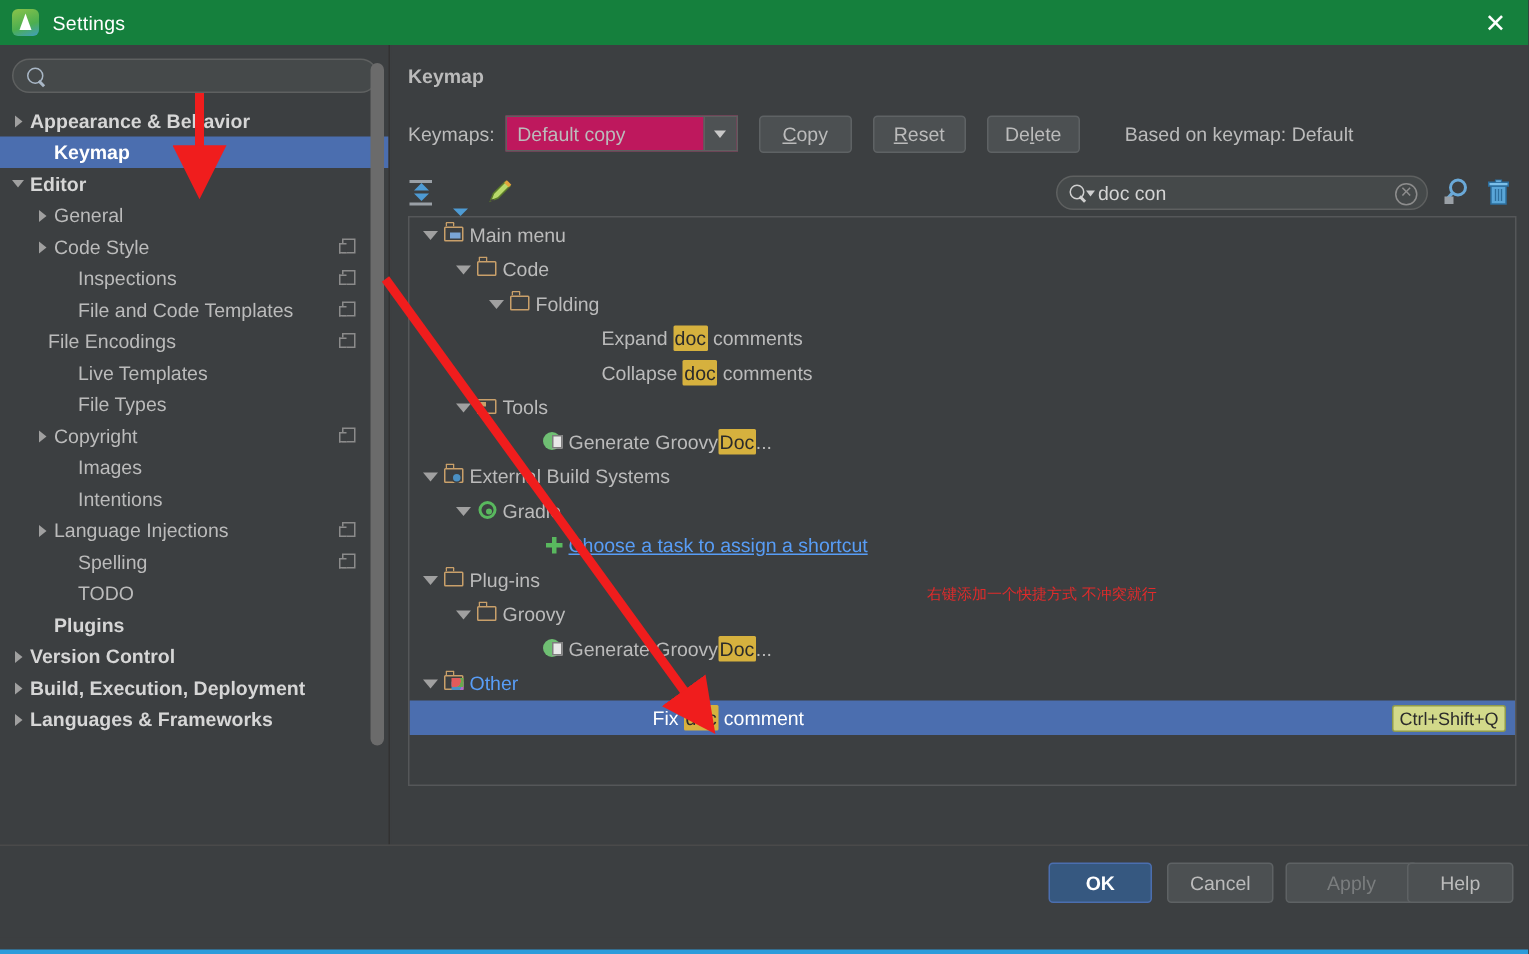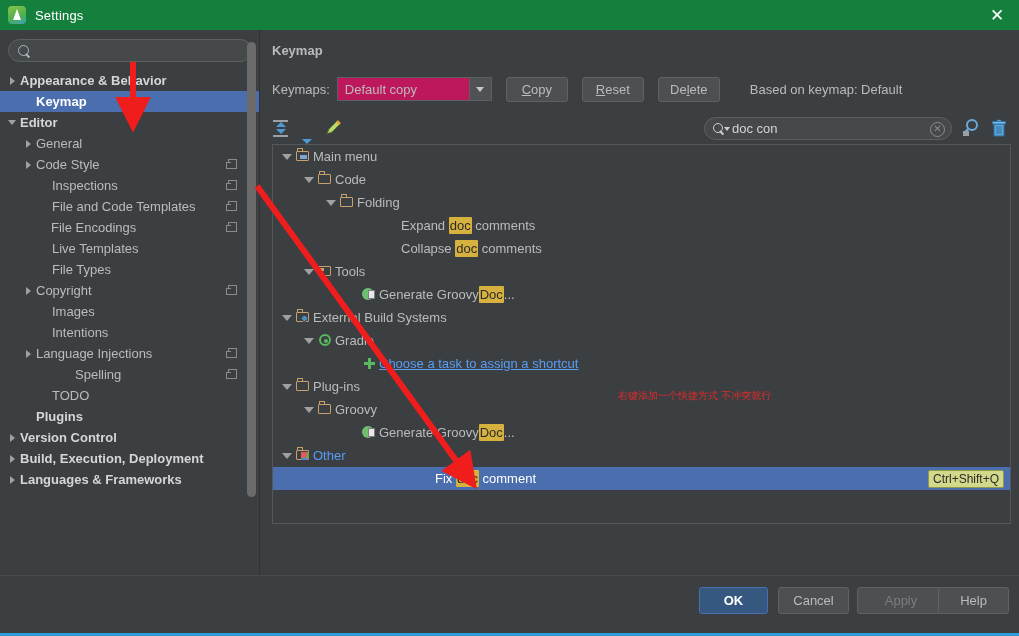--- a/index.html
+++ b/index.html
@@ -341,21 +341,21 @@
   }
 
   .cn-note {
     position: absolute; left: 618px; top: 389px;
     color: #e02b2b; font-size: 10px; white-space: nowrap;
     font-family: "DejaVu Sans", sans-serif;
   }
 
   
   .bottombar {
-    position: absolute; left: 0; top: 575px; width: 1019px; height: 61px;
+    position: absolute; left: 0; top: 563px; width: 1019px; height: 61px;
     background: #3c3f41; border-top: 1px solid #4a4a4a;
   }
   .bbtn {
     position: absolute; top: 11px; height: 27px;
     border-radius: 3px; font-size: 13px;
     display: flex; align-items: center; justify-content: center;
     box-sizing: border-box;
   }
   .bbtn.primary {
     background: #365880; border: 1px solid #4b6eaf;
@@ -424,21 +424,21 @@
         <div class="s-item" style="padding-left: 40px;">
           <span class="s-arrow"></span>
           <span class="s-label">Inspections</span>
           <span class="s-badge"></span>
         </div>
         <div class="s-item" style="padding-left: 40px;">
           <span class="s-arrow"></span>
           <span class="s-label">File and Code Templates</span>
           <span class="s-badge"></span>
         </div>
-        <div class="s-item" style="padding-left: 39px;">
+        <div class="s-item" style="padding-left: 20px;">
           <span class="s-arrow"></span>
           <span class="s-label">File Encodings</span>
           <span class="s-badge"></span>
         </div>
         <div class="s-item" style="padding-left: 40px;">
           <span class="s-arrow"></span>
           <span class="s-label">Live Templates</span>
         </div>
         <div class="s-item" style="padding-left: 40px;">
           <span class="s-arrow"></span>
@@ -455,21 +455,21 @@
         </div>
         <div class="s-item" style="padding-left: 40px;">
           <span class="s-arrow"></span>
           <span class="s-label">Intentions</span>
         </div>
         <div class="s-item" style="padding-left: 24px;">
           <span class="s-arrow closed"></span>
           <span class="s-label">Language Injections</span>
           <span class="s-badge"></span>
         </div>
-        <div class="s-item" style="padding-left: 40px; gap: 23px;">
+        <div class="s-item" style="padding-left: 40px;">
           <span class="s-arrow"></span>
           <span class="s-label">Spelling</span>
           <span class="s-badge"></span>
         </div>
         <div class="s-item" style="padding-left: 40px;">
           <span class="s-arrow"></span>
           <span class="s-label">TODO</span>
         </div>
         <div class="s-item bold" style="padding-left: 24px;">
           <span class="s-arrow"></span>

